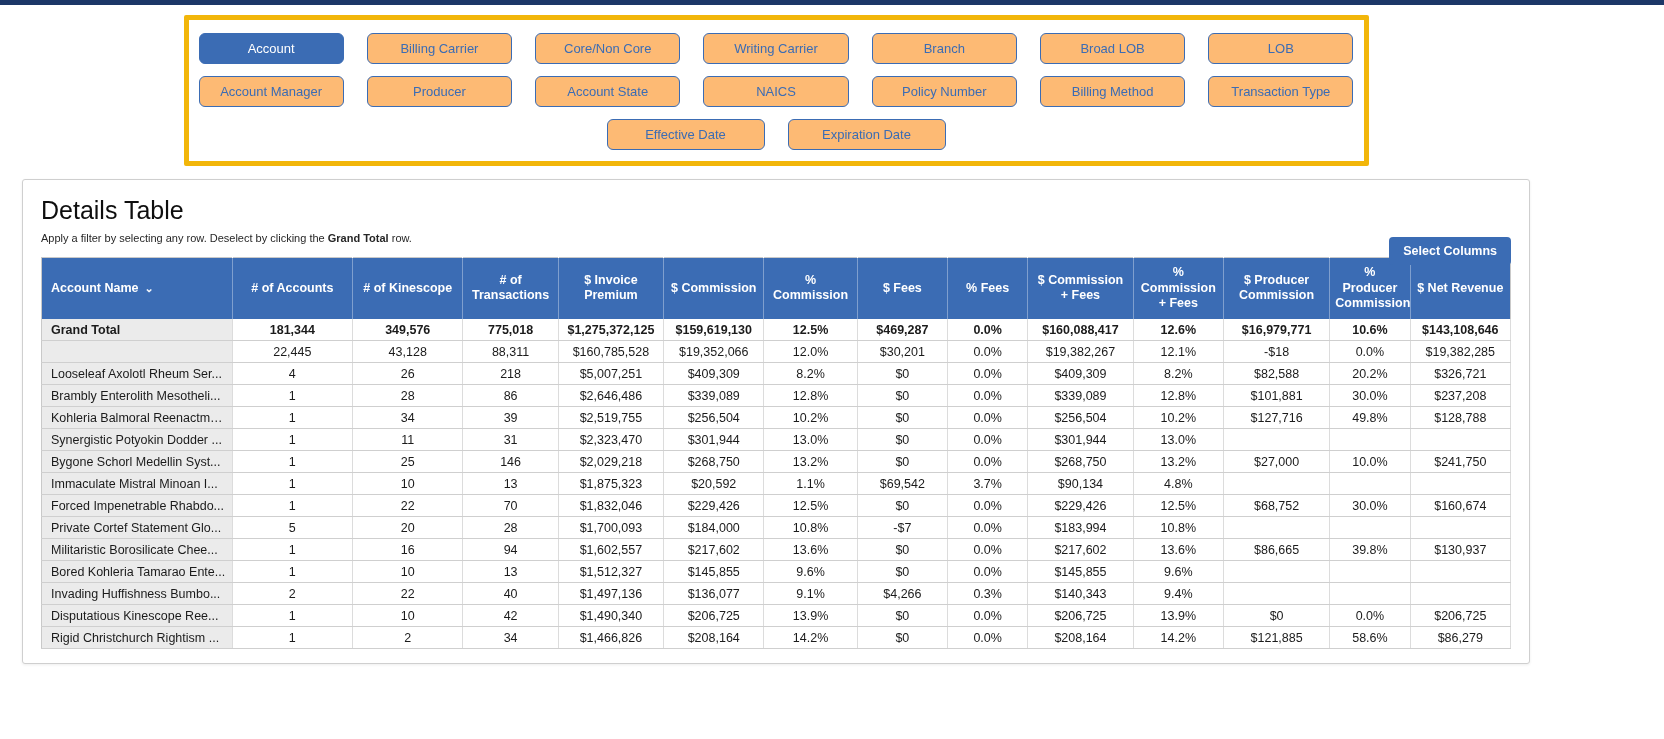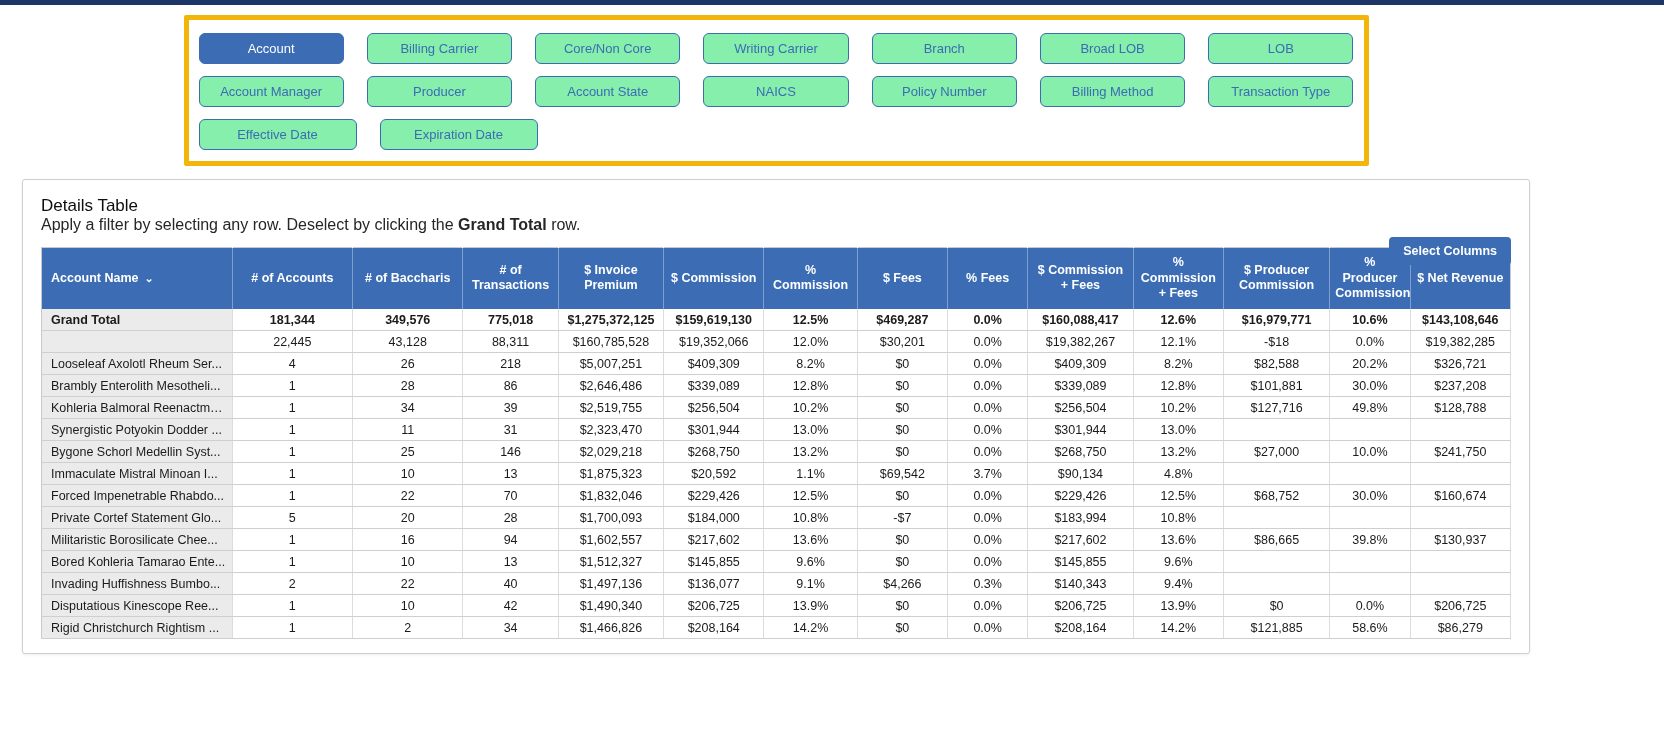--- a/index.html
+++ b/index.html
@@ -25,31 +25,31 @@
   .filter-panel {
     width: 1185px;
     margin: 10px auto 13px auto;
     border: 5px solid var(--highlight);
     border-radius: 2px;
     padding: 13px 10px 9px 10px;
     background: #ffffff;
   }
   .filter-row {
     display: flex;
-    justify-content: flex-start;
+    justify-content: center;
     gap: 23px;
     margin-bottom: 12px;
   }
   .filter-row:last-child { margin-bottom: 2px; }
   .filter-btn {
     width: 158px;
     height: 31px;
     border: 1px solid var(--accent);
     border-radius: 6px;
-    background: #86efac;
+    background: #fdba74;
     color: var(--accent);
     font-family: "Liberation Sans", sans-serif;
     font-size: 13px;
     font-weight: 500;
     cursor: pointer;
     line-height: 1;
   }
   .filter-btn.selected {
     background: var(--accent);
     color: #ffffff;
@@ -59,26 +59,27 @@
   .details-card {
     width: 1508px;
     background: #ffffff;
     border: 1px solid #cfcfcf;
     border-radius: 3px;
     box-shadow: 0 1px 3px rgba(0,0,0,0.07);
     padding: 16px 18px 14px 18px;
   }
   .card-header { position: relative; }
   .details-title {
-    font-size: 17px;
+    font-size: 25px;
     font-weight: 500;
     color: #0e0e0e;
+    margin-bottom: 7px;
   }
   .details-subtitle {
-    font-size: 16px;
+    font-size: 11px;
     color: #262626;
   }
   .details-subtitle b { font-weight: 700; }
   .select-columns-btn {
     position: absolute;
     right: 0;
     top: 26px;
     background: var(--accent);
     color: #ffffff;
     border: none;
@@ -189,21 +190,21 @@
           <col style="width: 105px;">
           <col style="width: 90px;">
           <col style="width: 106px;">
           <col style="width: 80px;">
           <col style="width: 100px;">
         </colgroup>
       <thead>
         <tr>
             <th><span>Account Name</span><span class="sort-icon">⌄</span></th>
             <th><span># of Accounts</span></th>
-            <th><span># of Baccharis</span></th>
+            <th><span># of Kinescope</span></th>
             <th><span># of Transactions</span></th>
             <th><span>$ Invoice Premium</span></th>
             <th><span>$ Commission</span></th>
             <th><span>% Commission</span></th>
             <th><span>$ Fees</span></th>
             <th><span>% Fees</span></th>
             <th><span>$ Commission + Fees</span></th>
             <th><span>% Commission + Fees</span></th>
             <th><span>$ Producer Commission</span></th>
             <th><span>% Producer Commission</span></th>

